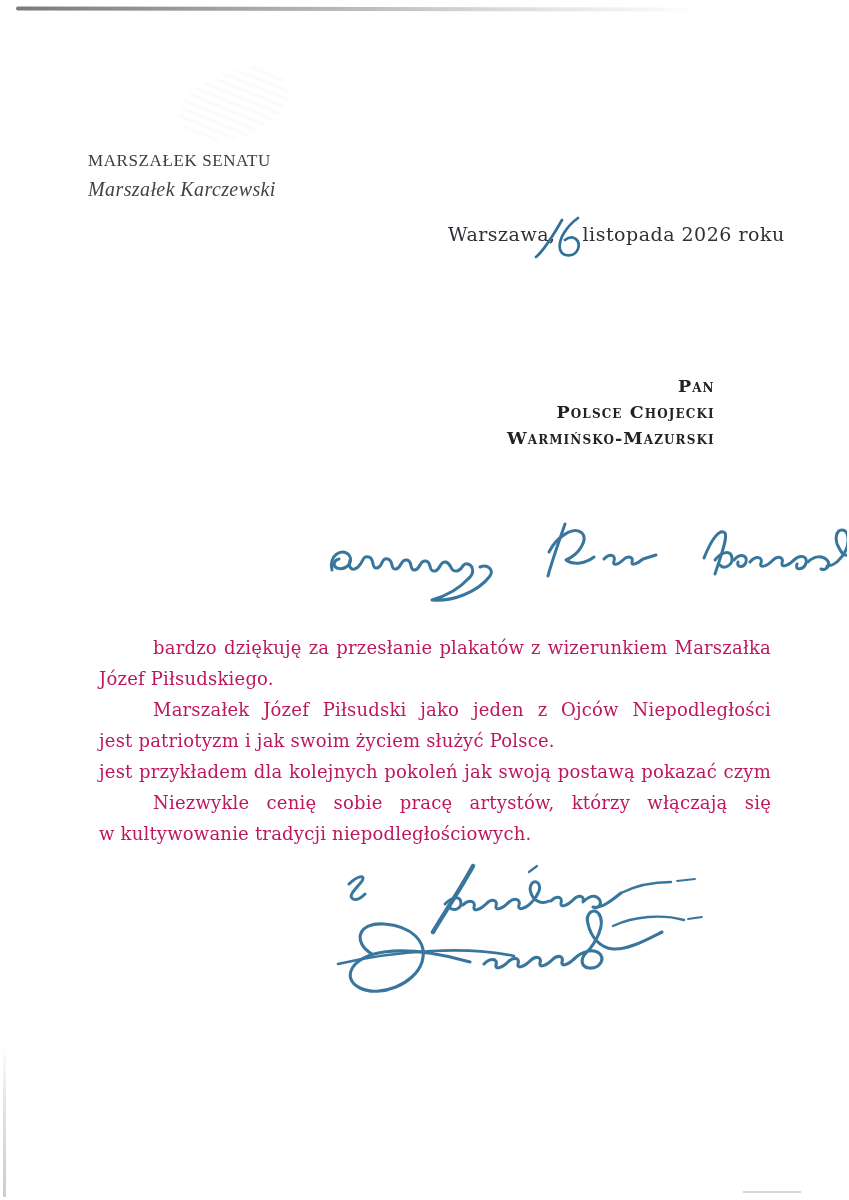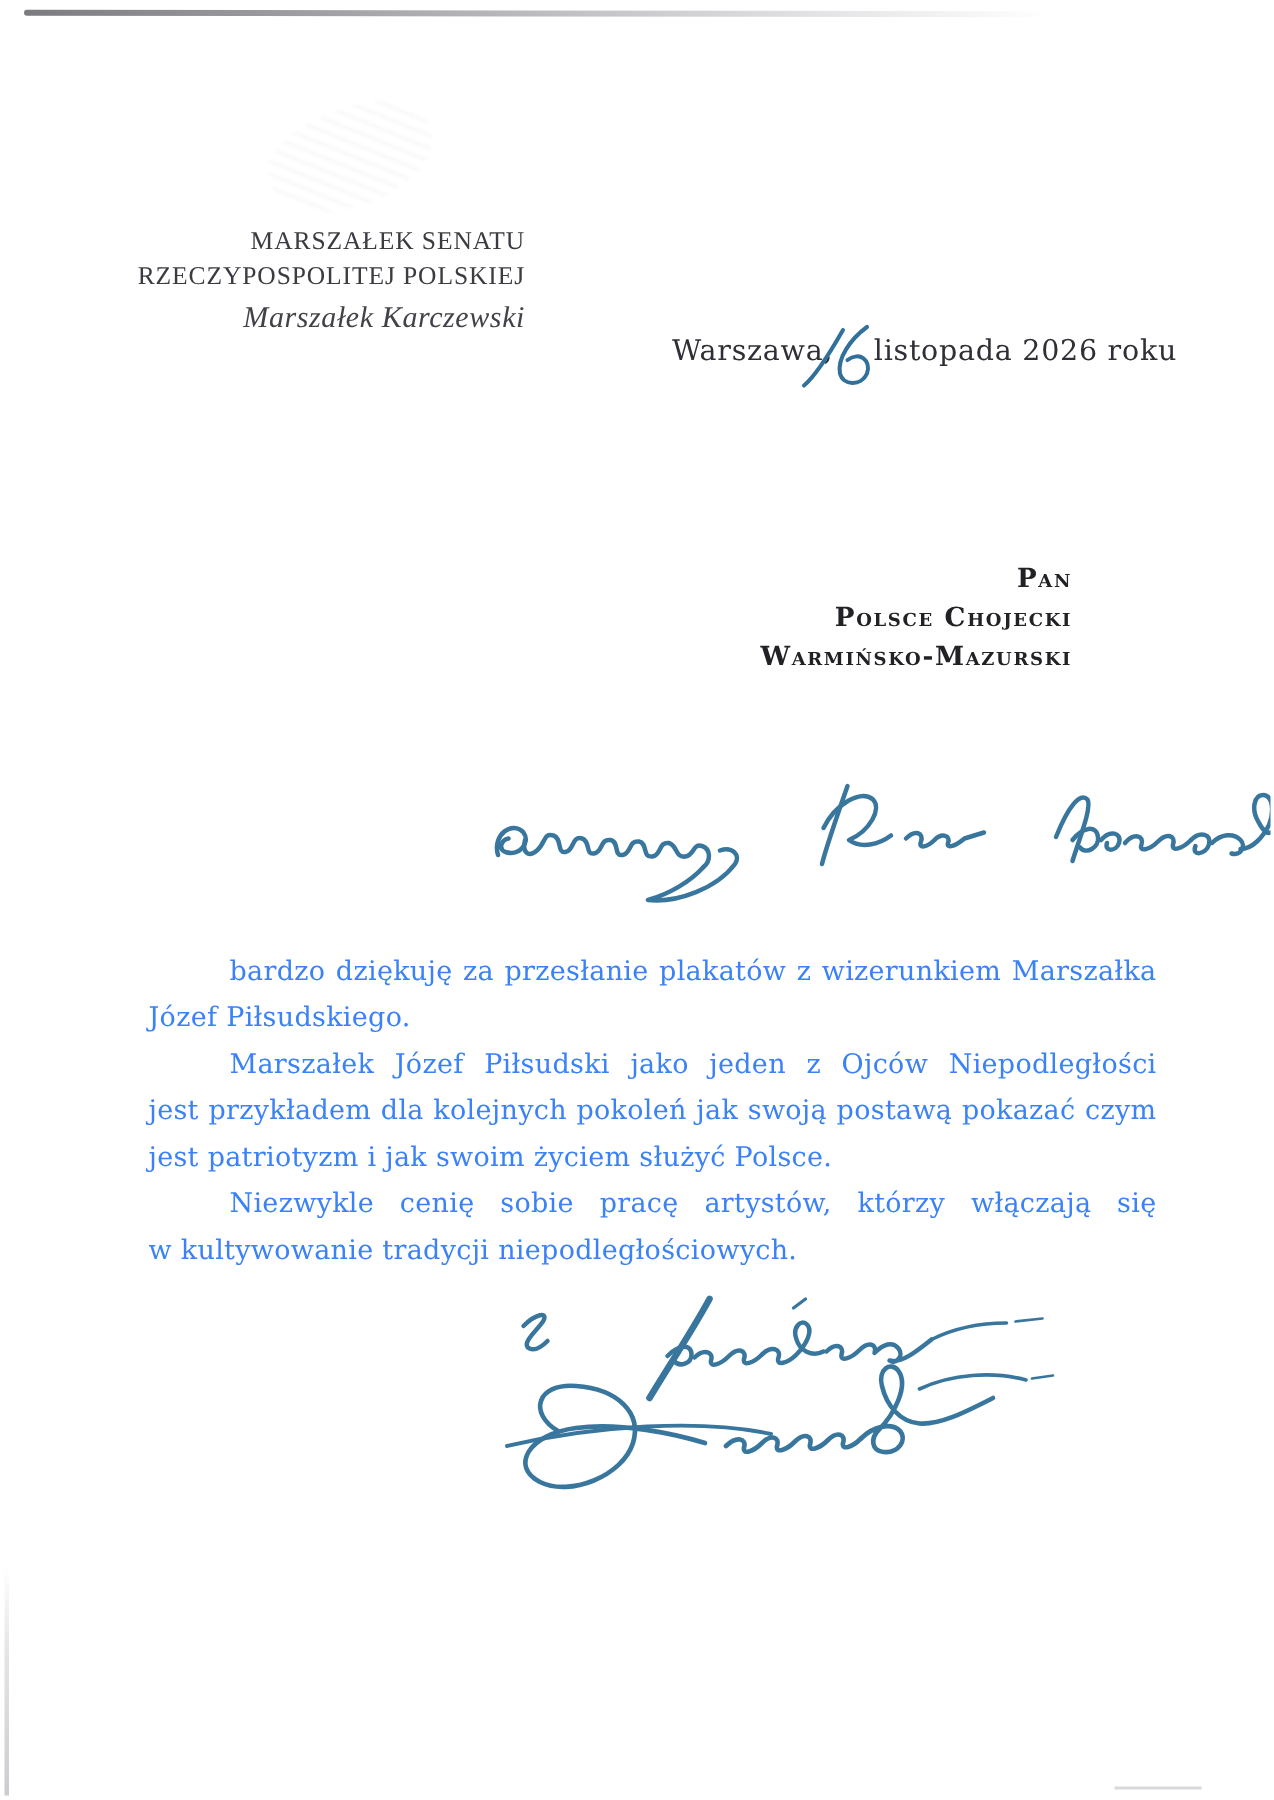--- a/index.html
+++ b/index.html
@@ -36,21 +36,21 @@
     background: repeating-linear-gradient(48deg,
       rgba(175,175,188,0.20) 0 2px, rgba(255,255,255,0) 2px 8px);
     opacity: 0.45;
     filter: blur(1px);
     border-radius: 40% 55% 45% 60%;
   }
 
   
   .letterhead {
     position: absolute; left: 88px; top: 149px; width: 262px;
-    text-align: right; color: #3b3b42;
+    text-align: left; color: #3b3b42;
     font-family: "Liberation Serif", serif;
   }
   .letterhead .lh-line {
     font-size: 17px; letter-spacing: 0.6px; line-height: 23px;
   }
   .letterhead .lh-name {
     margin-top: 6px; font-size: 20px; font-style: italic;
     letter-spacing: 0.4px; color: #42424a;
   }
 
@@ -76,21 +76,21 @@
 
   
   .hw { position: absolute; }
   .hw-greeting { left: 322px; top: 514px; width: 525px; height: 100px; }
   .hw-closing  { left: 333px; top: 860px; width: 372px; height: 76px; }
   .hw-signature{ left: 328px; top: 906px; width: 382px; height: 104px; }
 
   
   .body-text {
     position: absolute; left: 99px; top: 632px; width: 672px;
-    font-size: 18px; color: #3b82f6; letter-spacing: 0.2px;
+    font-size: 18px; color: #be185d; letter-spacing: 0.2px;
   }
   .body-line {
     line-height: 31px;
     text-align: justify;
     text-align-last: justify;
   }
   .body-line.indent { text-indent: 54px; }
   .body-line.last { text-align-last: left; }
 </style>
 </head>
@@ -98,21 +98,20 @@
 
 <div class="page">
 
   <div class="scanline-top"></div>
   <div class="ghost-seal"></div>
   <div class="edge-left-bottom"></div>
   <div class="edge-bottom-right"></div>
 
   <header class="letterhead">
     <div class="lh-line">MARSZAŁEK SENATU</div>
-    <div class="lh-line">RZECZYPOSPOLITEJ POLSKIEJ</div>
     <div class="lh-name">Marszałek Karczewski</div>
   </header>
 
   <div class="dateline">
     <span>Warszawa,</span><span class="date-rest">listopada 2026 roku</span>
     <svg class="hand-day" viewBox="0 0 58 48" fill="none" stroke="#30709a" stroke-width="2.7" stroke-linecap="round" stroke-linejoin="round">
       <path d="M4,44 C10,39 18,28 30,7"></path>
       <path d="M46,5 C35,13 26,26 28,36 C30,44 42,45 46,36 C49,27 41,21 33,27"></path>
     </svg>
   </div>
@@ -136,22 +135,22 @@
     <path d="M428,48 C434,41 441,43 439,49 C437,54 444,53 450,47 C456,41 462,43 460,49 C459,54 466,52 472,46"></path>
     <path d="M472,46 C478,40 486,42 484,49 C482,56 472,57 475,50"></path>
     <path d="M486,48 C492,42 500,41 505,46 C509,50 505,57 499,55"></path>
     <path d="M505,52 C513,52 520,44 524,36 C528,26 526,16 520,16 C514,16 512,26 517,34 C520,40 523,42 525,41"></path>
   </svg>
 
   <main class="body-text">
     <div class="body-line indent">bardzo dziękuję za przesłanie plakatów z wizerunkiem Marszałka</div>
     <div class="body-line last">Józef Piłsudskiego.</div>
     <div class="body-line indent">Marszałek Józef Piłsudski jako jeden z Ojców Niepodległości</div>
+    <div class="body-line last">jest patriotyzm i jak swoim życiem służyć Polsce.</div>
     <div class="body-line">jest przykładem dla kolejnych pokoleń jak swoją postawą pokazać czym</div>
-    <div class="body-line last">jest patriotyzm i jak swoim życiem służyć Polsce.</div>
     <div class="body-line indent">Niezwykle cenię sobie pracę artystów, którzy włączają się</div>
     <div class="body-line last">w kultywowanie tradycji niepodległościowych.</div>
   </main>
 
   <svg class="hw hw-closing" viewBox="0 0 372 76" fill="none" stroke="#2f6f99" stroke-width="3" stroke-linecap="round" stroke-linejoin="round" opacity="0.95">
     <path d="M16,24 C24,16 33,14 29,21 C24,28 14,36 20,39 C24,41 29,37 32,34"></path>
     <path d="M140,6 C128,28 112,52 100,72" stroke-width="4.4"></path>
     <path d="M112,44 C120,36 128,36 128,43 C128,49 120,52 116,47"></path>
     <path d="M130,45 C136,39 143,41 141,47 C140,52 147,50 153,44 C159,38 165,40 163,46 C162,51 169,49 175,43"></path>
     <path d="M175,43 C181,37 188,39 186,45 C184,51 192,49 198,43 C205,36 209,27 205,23 C201,19 195,25 198,33 C200,40 208,45 216,41"></path>

